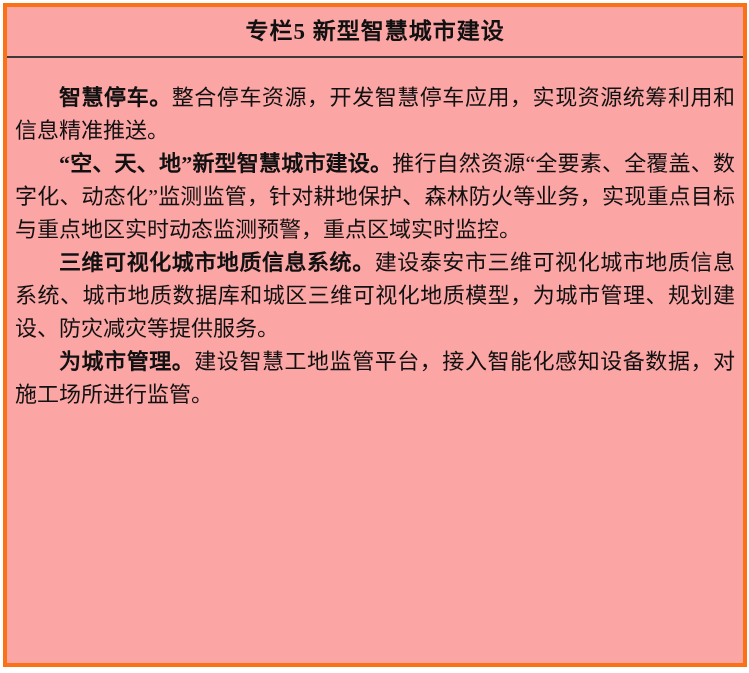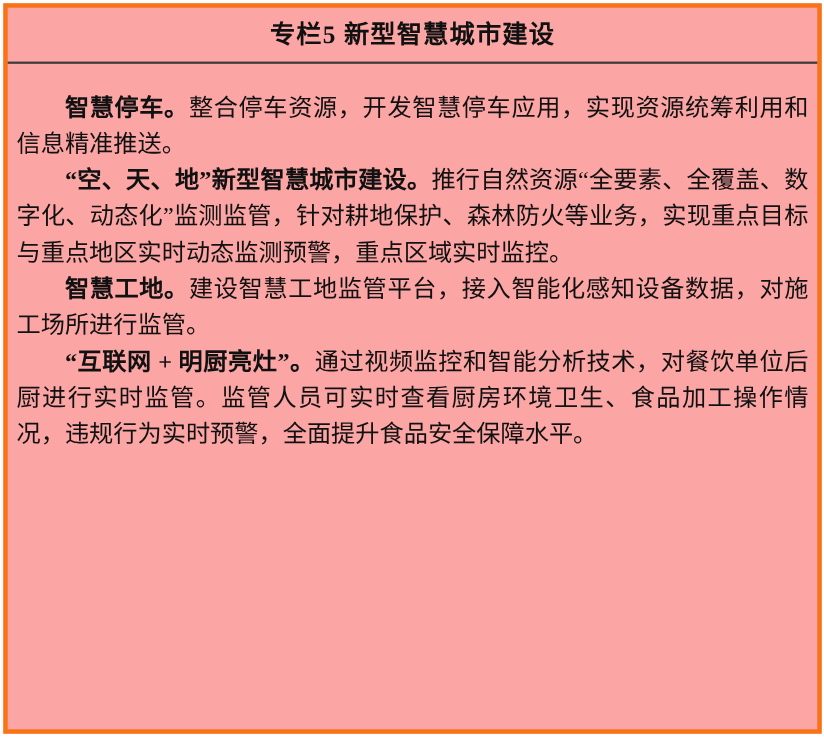--- a/index.html
+++ b/index.html
@@ -58,19 +58,19 @@
 <body>
 
 <div class="panel">
   <div class="panel-title">专栏5 新型智慧城市建设</div>
 
   <div class="panel-body">
     <p><span class="lead">智慧停车。</span><span>整合停车资源，开发智慧停车应用，实现资源统筹利用和信息精准推送。</span></p>
 
     <p><span class="lead">“空、天、地”新型智慧城市建设。</span><span>推行自然资源“全要素、全覆盖、数字化、动态化”监测监管，针对耕地保护、森林防火等业务，实现重点目标与重点地区实时动态监测预警，重点区域实时监控。</span></p>
 
+    <p><span class="lead">三维可视化城市地质信息系统。</span><span>建设泰安市三维可视化城市地质信息系统、城市地质数据库和城区三维可视化地质模型，为城市管理、规划建设、防灾减灾等提供服务。</span></p>
 
-    <p><span class="lead">智慧工地。</span><span>建设智慧工地监管平台，接入智能化感知设备数据，对施工场所进行监管。</span></p>
+    <p><span class="lead">为城市管理。</span><span>建设智慧工地监管平台，接入智能化感知设备数据，对施工场所进行监管。</span></p>
 
-    <p><span class="lead">“互联网 + 明厨亮灶”。</span><span>通过视频监控和智能分析技术，对餐饮单位后厨进行实时监管。监管人员可实时查看厨房环境卫生、食品加工操作情况，违规行为实时预警，全面提升食品安全保障水平。</span></p>
 
   </div>
 </div>
 
 </body></html>

